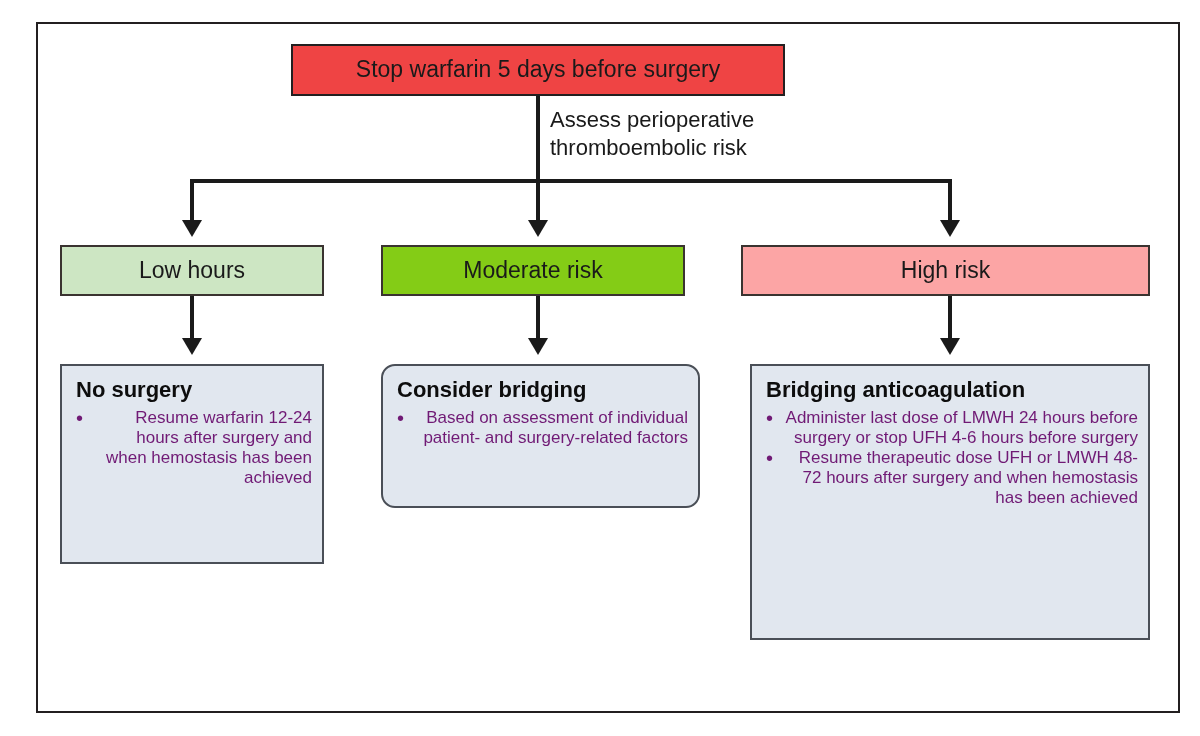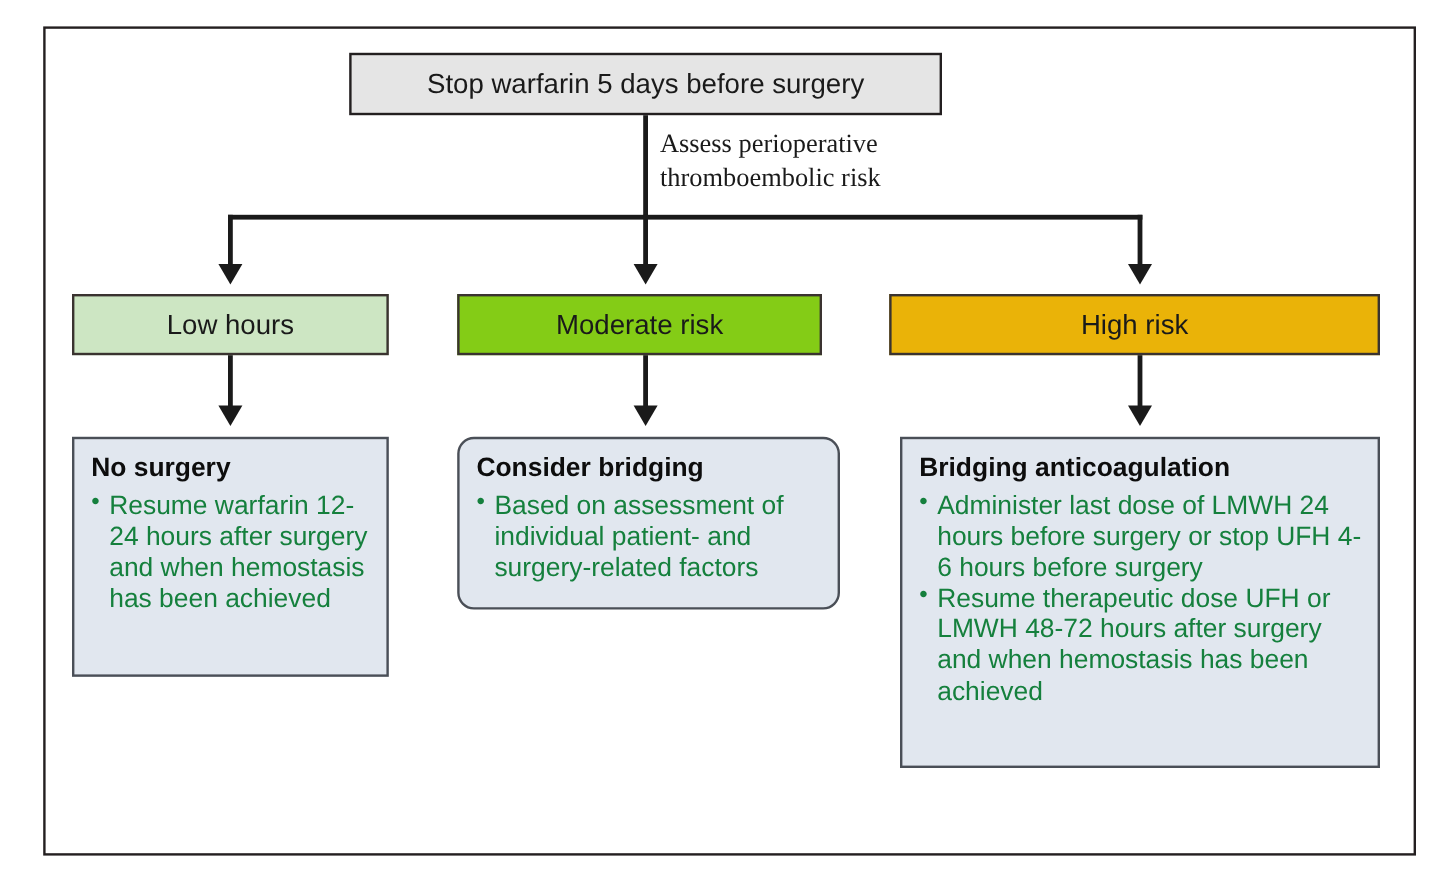--- a/index.html
+++ b/index.html
@@ -27,38 +27,38 @@
     height: 691px;
     border: 2px solid #231f20;
     box-sizing: border-box;
     background: #ffffff;
   }
   
   .node {
     position: absolute;
     box-sizing: border-box;
     border: 2px solid #3a3330;
-    background: #e5e5e5;
+    background: #ef4444;
   }
   .node.top {
     border-color: #231f20;
   }
   .node .centered {
     position: absolute;
     left: 0; right: 0; top: 50%;
     transform: translateY(-50%);
     text-align: center;
     font-size: 23px;
     color: #1a1a1a;
     line-height: 1.1;
   }
   
   .risk-low    { background: #cde6c3; }
   .risk-mod    { background: #84cc16; }
-  .risk-high   { background: #eab308; }
+  .risk-high   { background: #fca5a5; }
 
   
   .detail {
     background: #e1e7ef;
     border: 2px solid #4a4f57;
   }
   .detail .title {
     font-size: 22px;
     font-weight: bold;
     color: #0d0d0d;
@@ -72,24 +72,25 @@
     top: 11px;
   }
   .detail ul {
     list-style: none;
     margin: 0;
     padding: 0;
   }
   .detail li {
     position: relative;
     padding-left: 15px;
-    font-size: 22px;
+    font-size: 17px;
     line-height: 1.17;
-    color: #15803d;
+    color: #701a75;
     margin-bottom: 0px;
+    text-align: right;
   }
   .detail li::before {
     content: "\2022";
     position: absolute;
     left: 0px;
     top: -1px;
     font-size: 20px;
     line-height: 1.17;
   }
 
@@ -110,21 +111,20 @@
     border-top: 17px solid #1a1a1a;
   }
 
   
   .freelabel {
     position: absolute;
     font-size: 22px;
     line-height: 1.25;
     color: #1a1a1a;
     white-space: pre-line;
-    font-family: Liberation Serif, serif;
   }
 </style>
 </head>
 <body>
 
 <div id="canvas">
   <div id="frame">
 
     <div class="node top" style="left:253px; top:20px; width:494px; height:52px;">
       <div class="centered">Stop warfarin 5 days before surgery</div>

